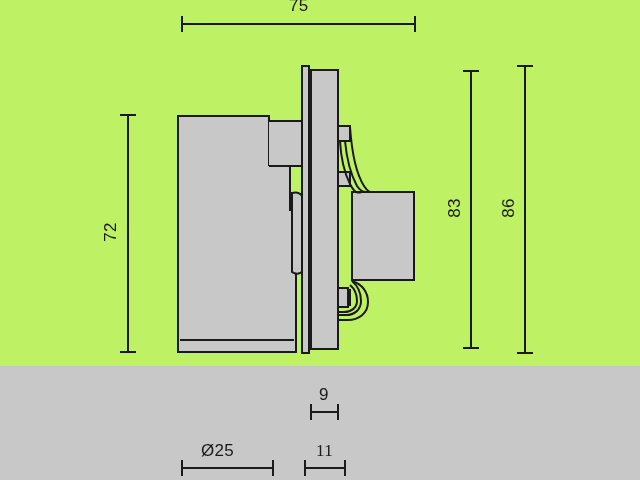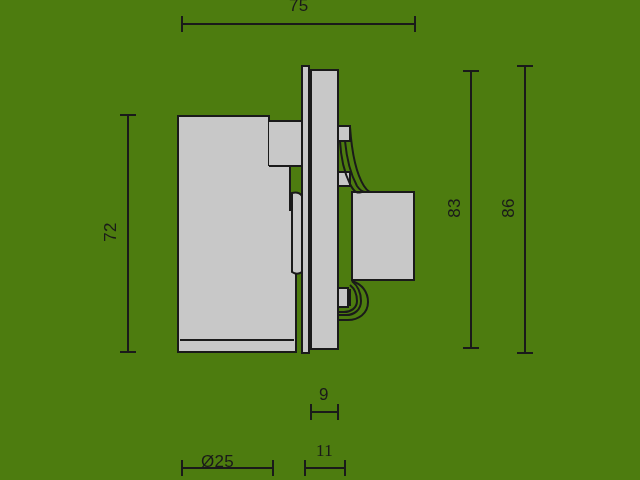--- a/index.html
+++ b/index.html
@@ -9,22 +9,22 @@
   body {
     width: 640px;
     height: 480px;
     background: #c8c8c8;
     font-family: "Liberation Sans", sans-serif;
     overflow: hidden;
   }
   #stage {
     position: relative;
     width: 640px;
-    height: 480px;
-    background: #4d7c0f;
+    height: 366px;
+    background: #bef264;
   }
   #drawing {
     position: absolute;
     left: 0;
     top: 0;
     width: 640px;
     height: 480px;
     display: block;
   }
   .dim-label {
@@ -132,17 +132,17 @@
   <div class="dim-label" style="left:289px; top:-4px;">75</div>
 
   <div class="dim-label rot" style="left:96px; top:222px; width:30px; text-align:center;">72</div>
 
   <div class="dim-label rot" style="left:440px; top:198px; width:30px; text-align:center;">83</div>
 
   <div class="dim-label rot" style="left:494px; top:198px; width:30px; text-align:center;">86</div>
 
   <div class="dim-label" style="left:319px; top:385px;">9</div>
 
-  <div class="dim-label" style="left:201px; top:452px;">Ø25</div>
+  <div class="dim-label" style="left:201px; top:441px;">Ø25</div>
 
   <div class="dim-label" style="left:316px; top:441px;font-family:Liberation Serif, serif;">11</div>
 
 </div>
 
 </body></html>

